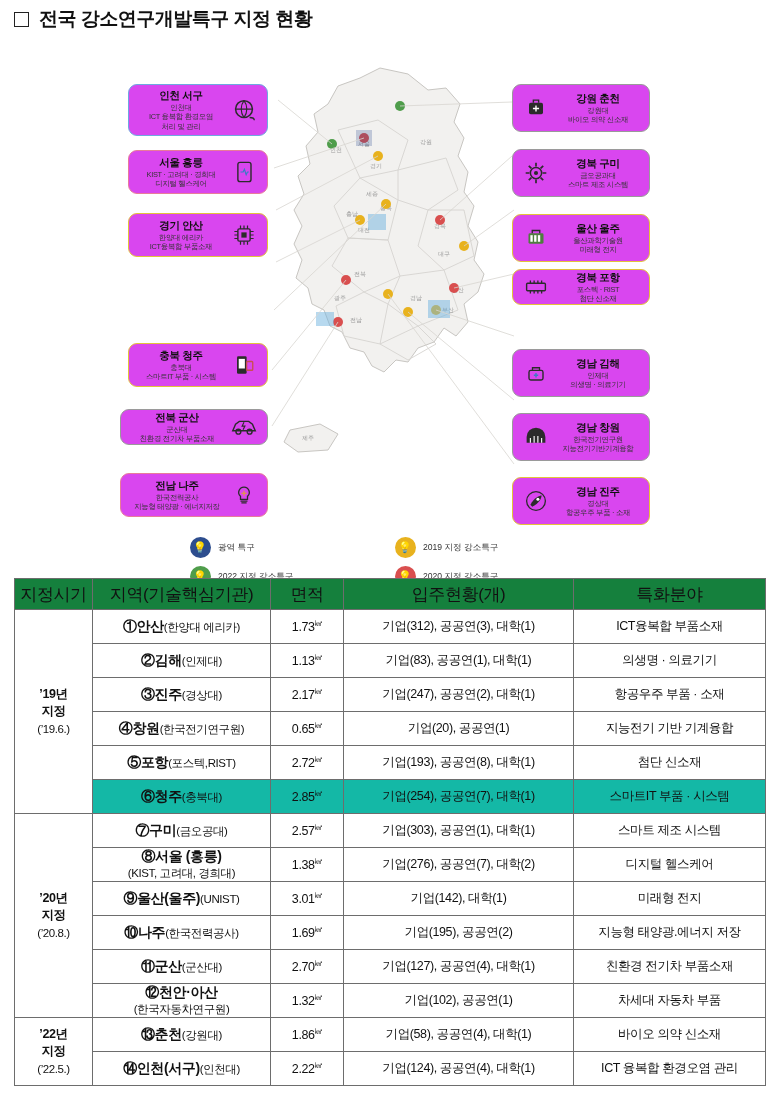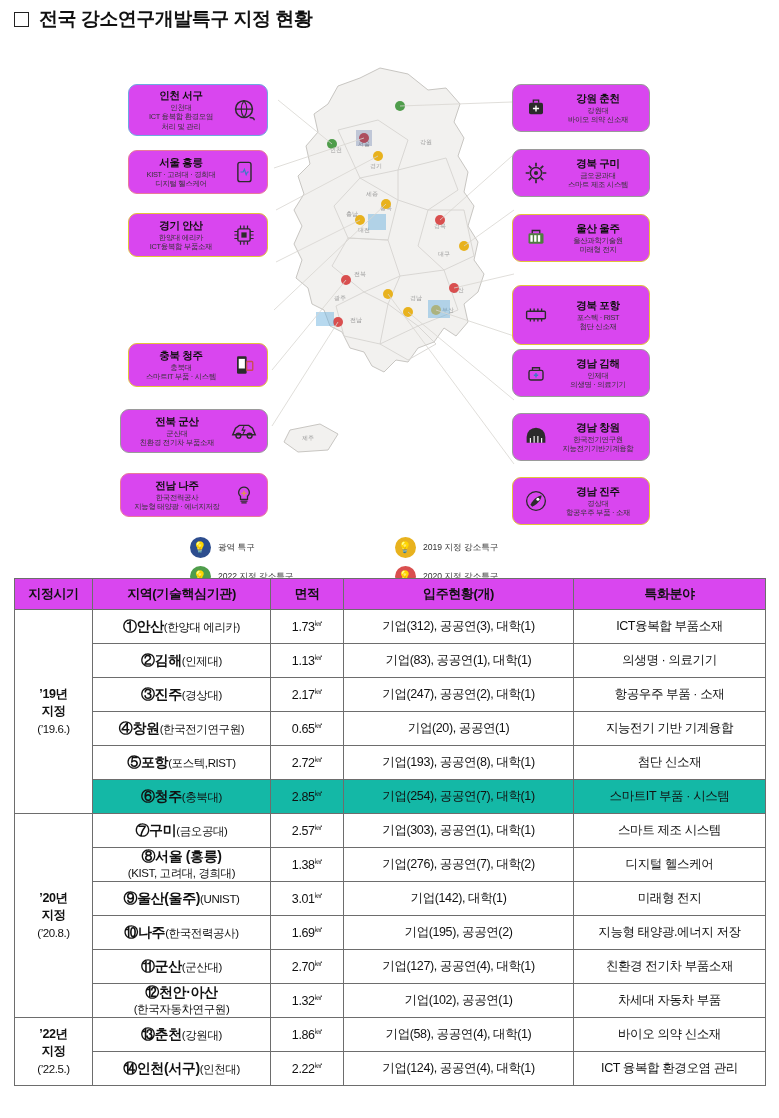--- a/index.html
+++ b/index.html
@@ -141,24 +141,24 @@
   }
   table.main th, table.main td {
     border: 1px solid #6d6d6d;
     padding: 0;
     font-size: 12.5px;
     color: #111;
     text-align: center;
     letter-spacing: -0.4px;
   }
   table.main thead th {
-    background: #d946ef;
-    font-weight: bold;
+    background: #15803d;
+    font-weight: normal;
     height: 30px;
-    font-size: 13px;
+    font-size: 17px;
   }
   table.main td {
     height: 33px;
   }
   .c-region { text-align: left; padding-left: 9px; font-size: 13px; }
   .c-region b { font-size: 14px; font-weight: bold; }
   .c-region .small { font-size: 11.5px; }
   .c-region .line2 { display:block; font-size: 11.5px; }
   .c-area { font-size: 12.5px; }
   .c-area sup { font-size: 8px; }
@@ -324,21 +324,21 @@
     </div>
     <div class="ico">
       <svg viewBox="0 0 32 32" width="28" height="28">
           <rect x="8" y="6" width="11" height="20" rx="1.5" fill="#2b2b2b"></rect>
           <rect x="10" y="9" width="7" height="11" fill="#fff"></rect>
           <rect x="19" y="12" width="7" height="10" rx="1" fill="none" stroke="#c94f4f" stroke-width="1.5"></rect>
         </svg>
     </div>
   </div>
 
-  <div class="callout left bd-gray" style="left:120px; top:377px; width:148px; height:44px;">
+  <div class="callout left bd-gray" style="left:120px; top:377px; width:148px; height:36px;">
     <div class="txt">
       <div class="c-title">전북 군산</div>
       <div class="c-sub">군산대</div>
       <div class="c-sub2">친환경 전기차 부품소재</div>
     </div>
     <div class="ico">
       <svg viewBox="0 0 32 32" width="30" height="30">
           <path d="M4 20h24l-3-7-4-3H11l-4 3z" fill="none" stroke="#2b2b2b" stroke-width="1.5"></path>
           <circle cx="10" cy="21" r="2.6" fill="none" stroke="#2b2b2b" stroke-width="1.5"></circle>
           <circle cx="22" cy="21" r="2.6" fill="none" stroke="#2b2b2b" stroke-width="1.5"></circle>
@@ -404,21 +404,21 @@
           <path d="M12 11V8h8v3" stroke="#2b2b2b" stroke-width="1.4" fill="none"></path>
         </svg>
     </div>
     <div class="txt">
       <div class="c-title">울산 울주</div>
       <div class="c-sub">울산과학기술원</div>
       <div class="c-sub2">미래형 전지</div>
     </div>
   </div>
 
-  <div class="callout bd-yellow" style="left:512px; top:253px; width:138px; height:60px;">
+  <div class="callout bd-yellow" style="left:512px; top:237px; width:138px; height:36px;">
     <div class="ico">
       <svg viewBox="0 0 32 32" width="30" height="30">
           <rect x="6" y="12" width="20" height="8" rx="1" fill="none" stroke="#2b2b2b" stroke-width="1.5"></rect>
           <g stroke="#2b2b2b" stroke-width="1.4">
             <path d="M10 12V9M14 12V9M18 12V9M22 12V9M10 20v3M14 20v3M18 20v3M22 20v3"></path>
           </g>
         </svg>
     </div>
     <div class="txt">
       <div class="c-title">경북 포항</div>

